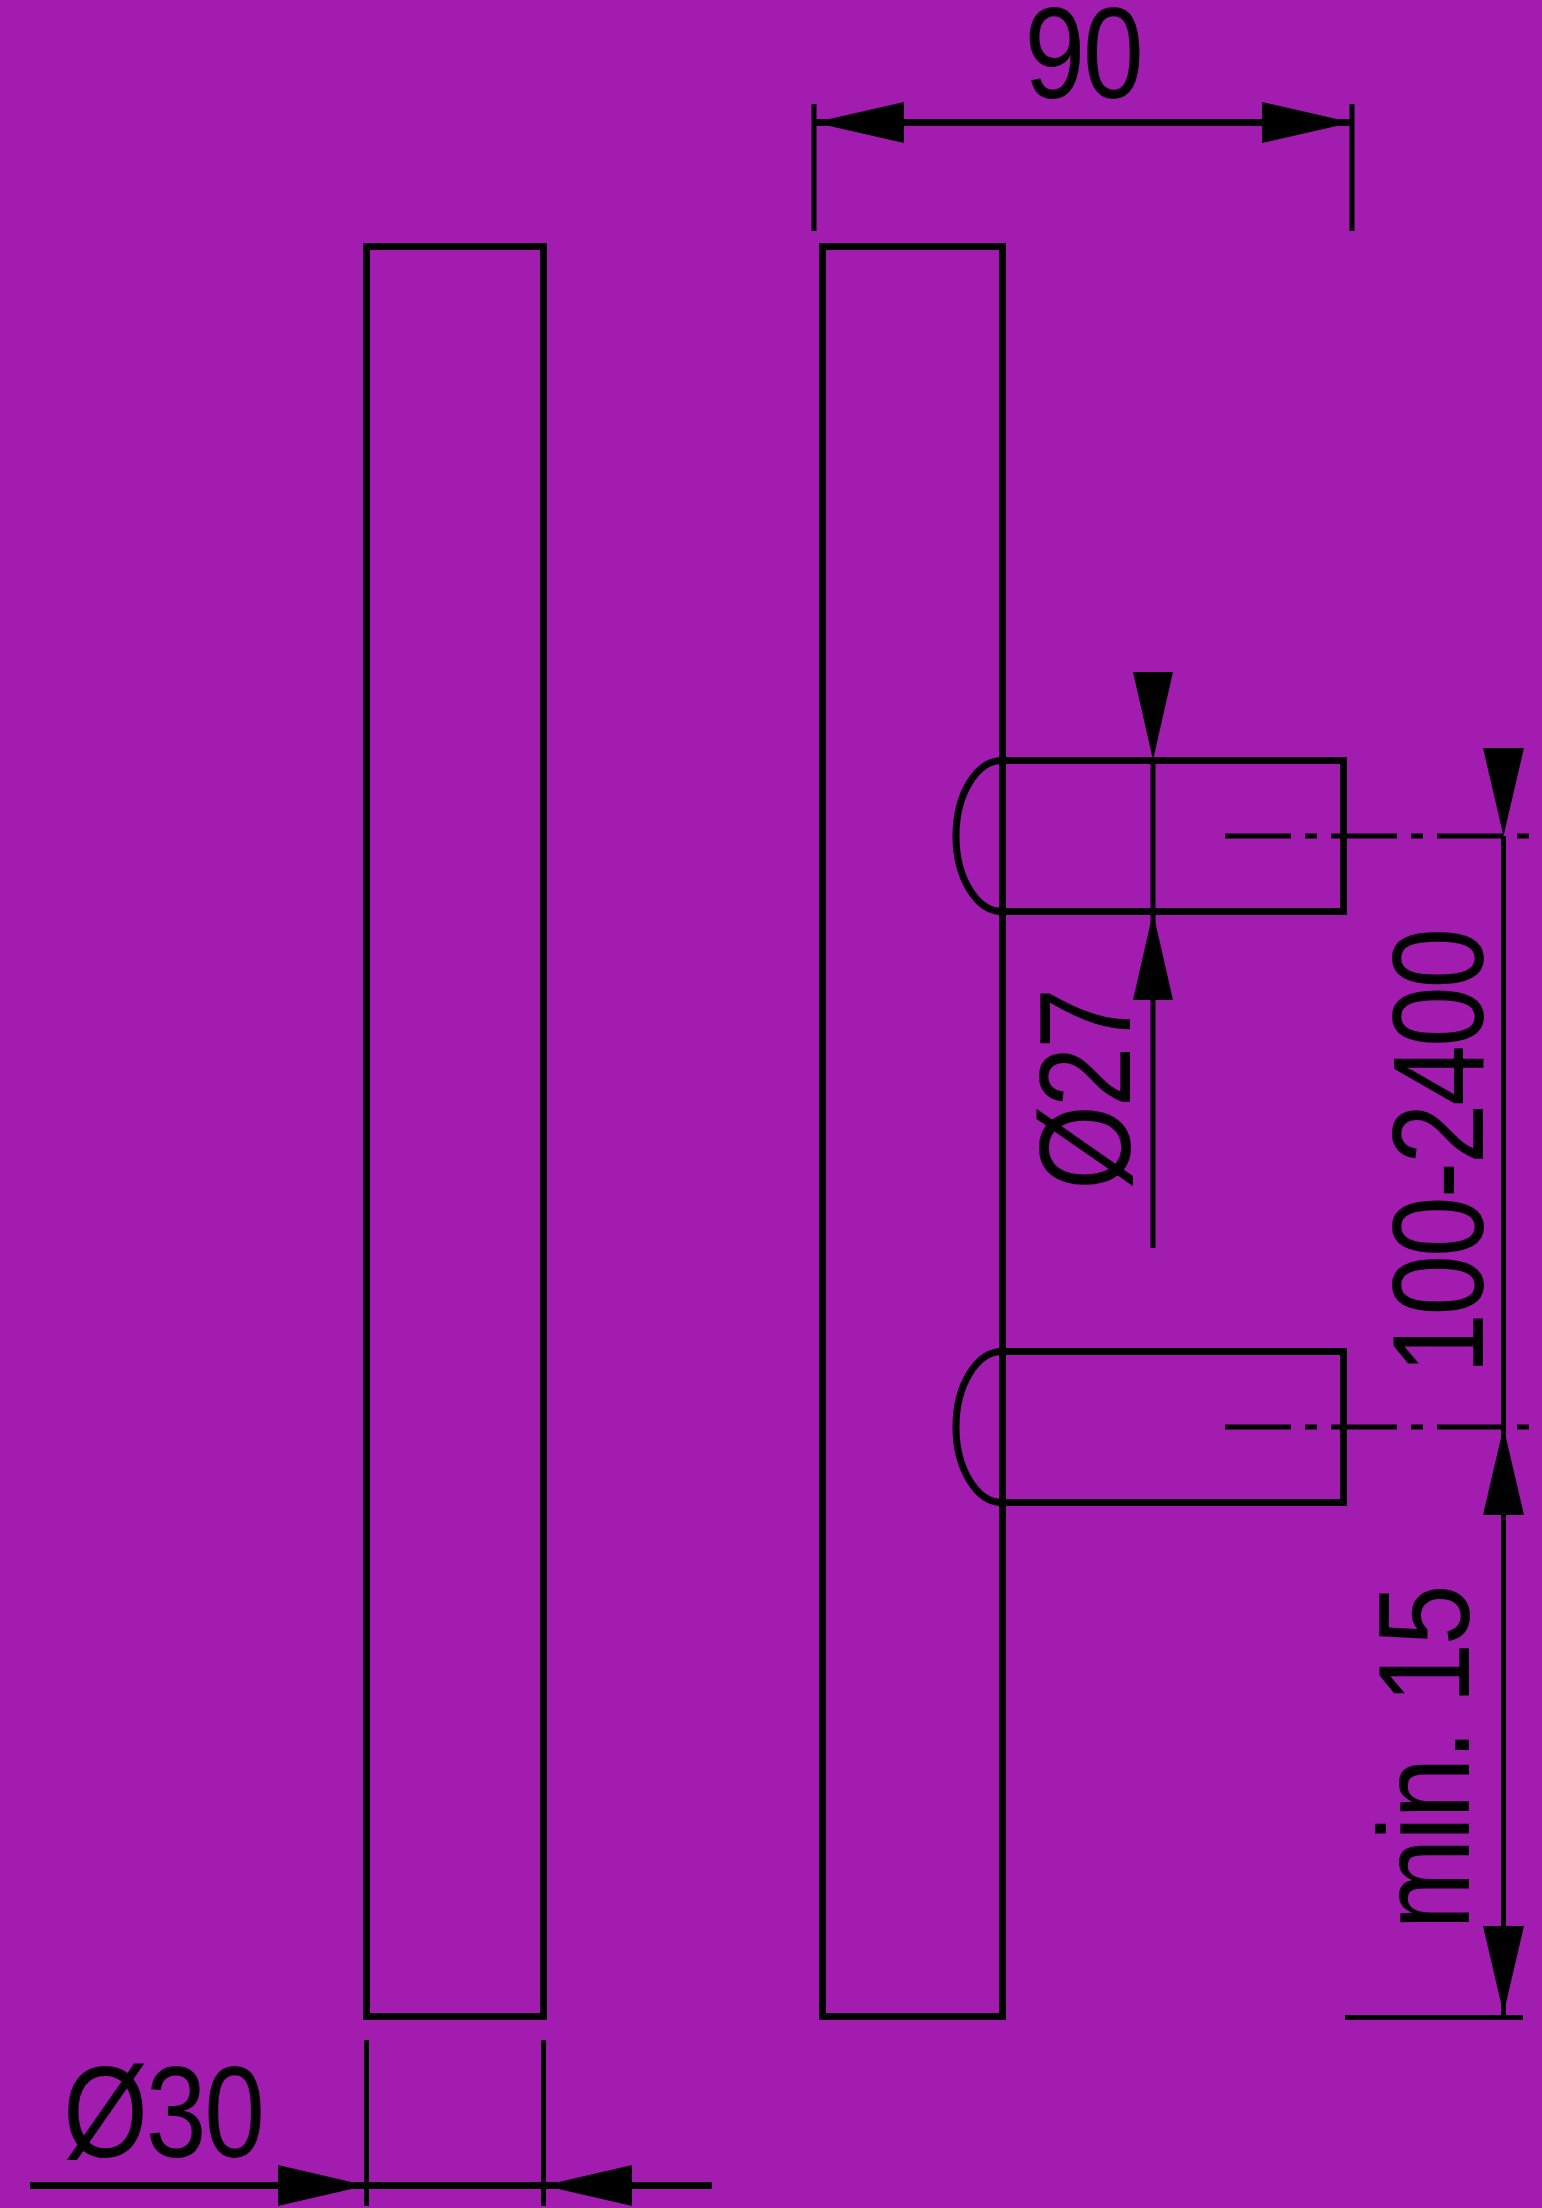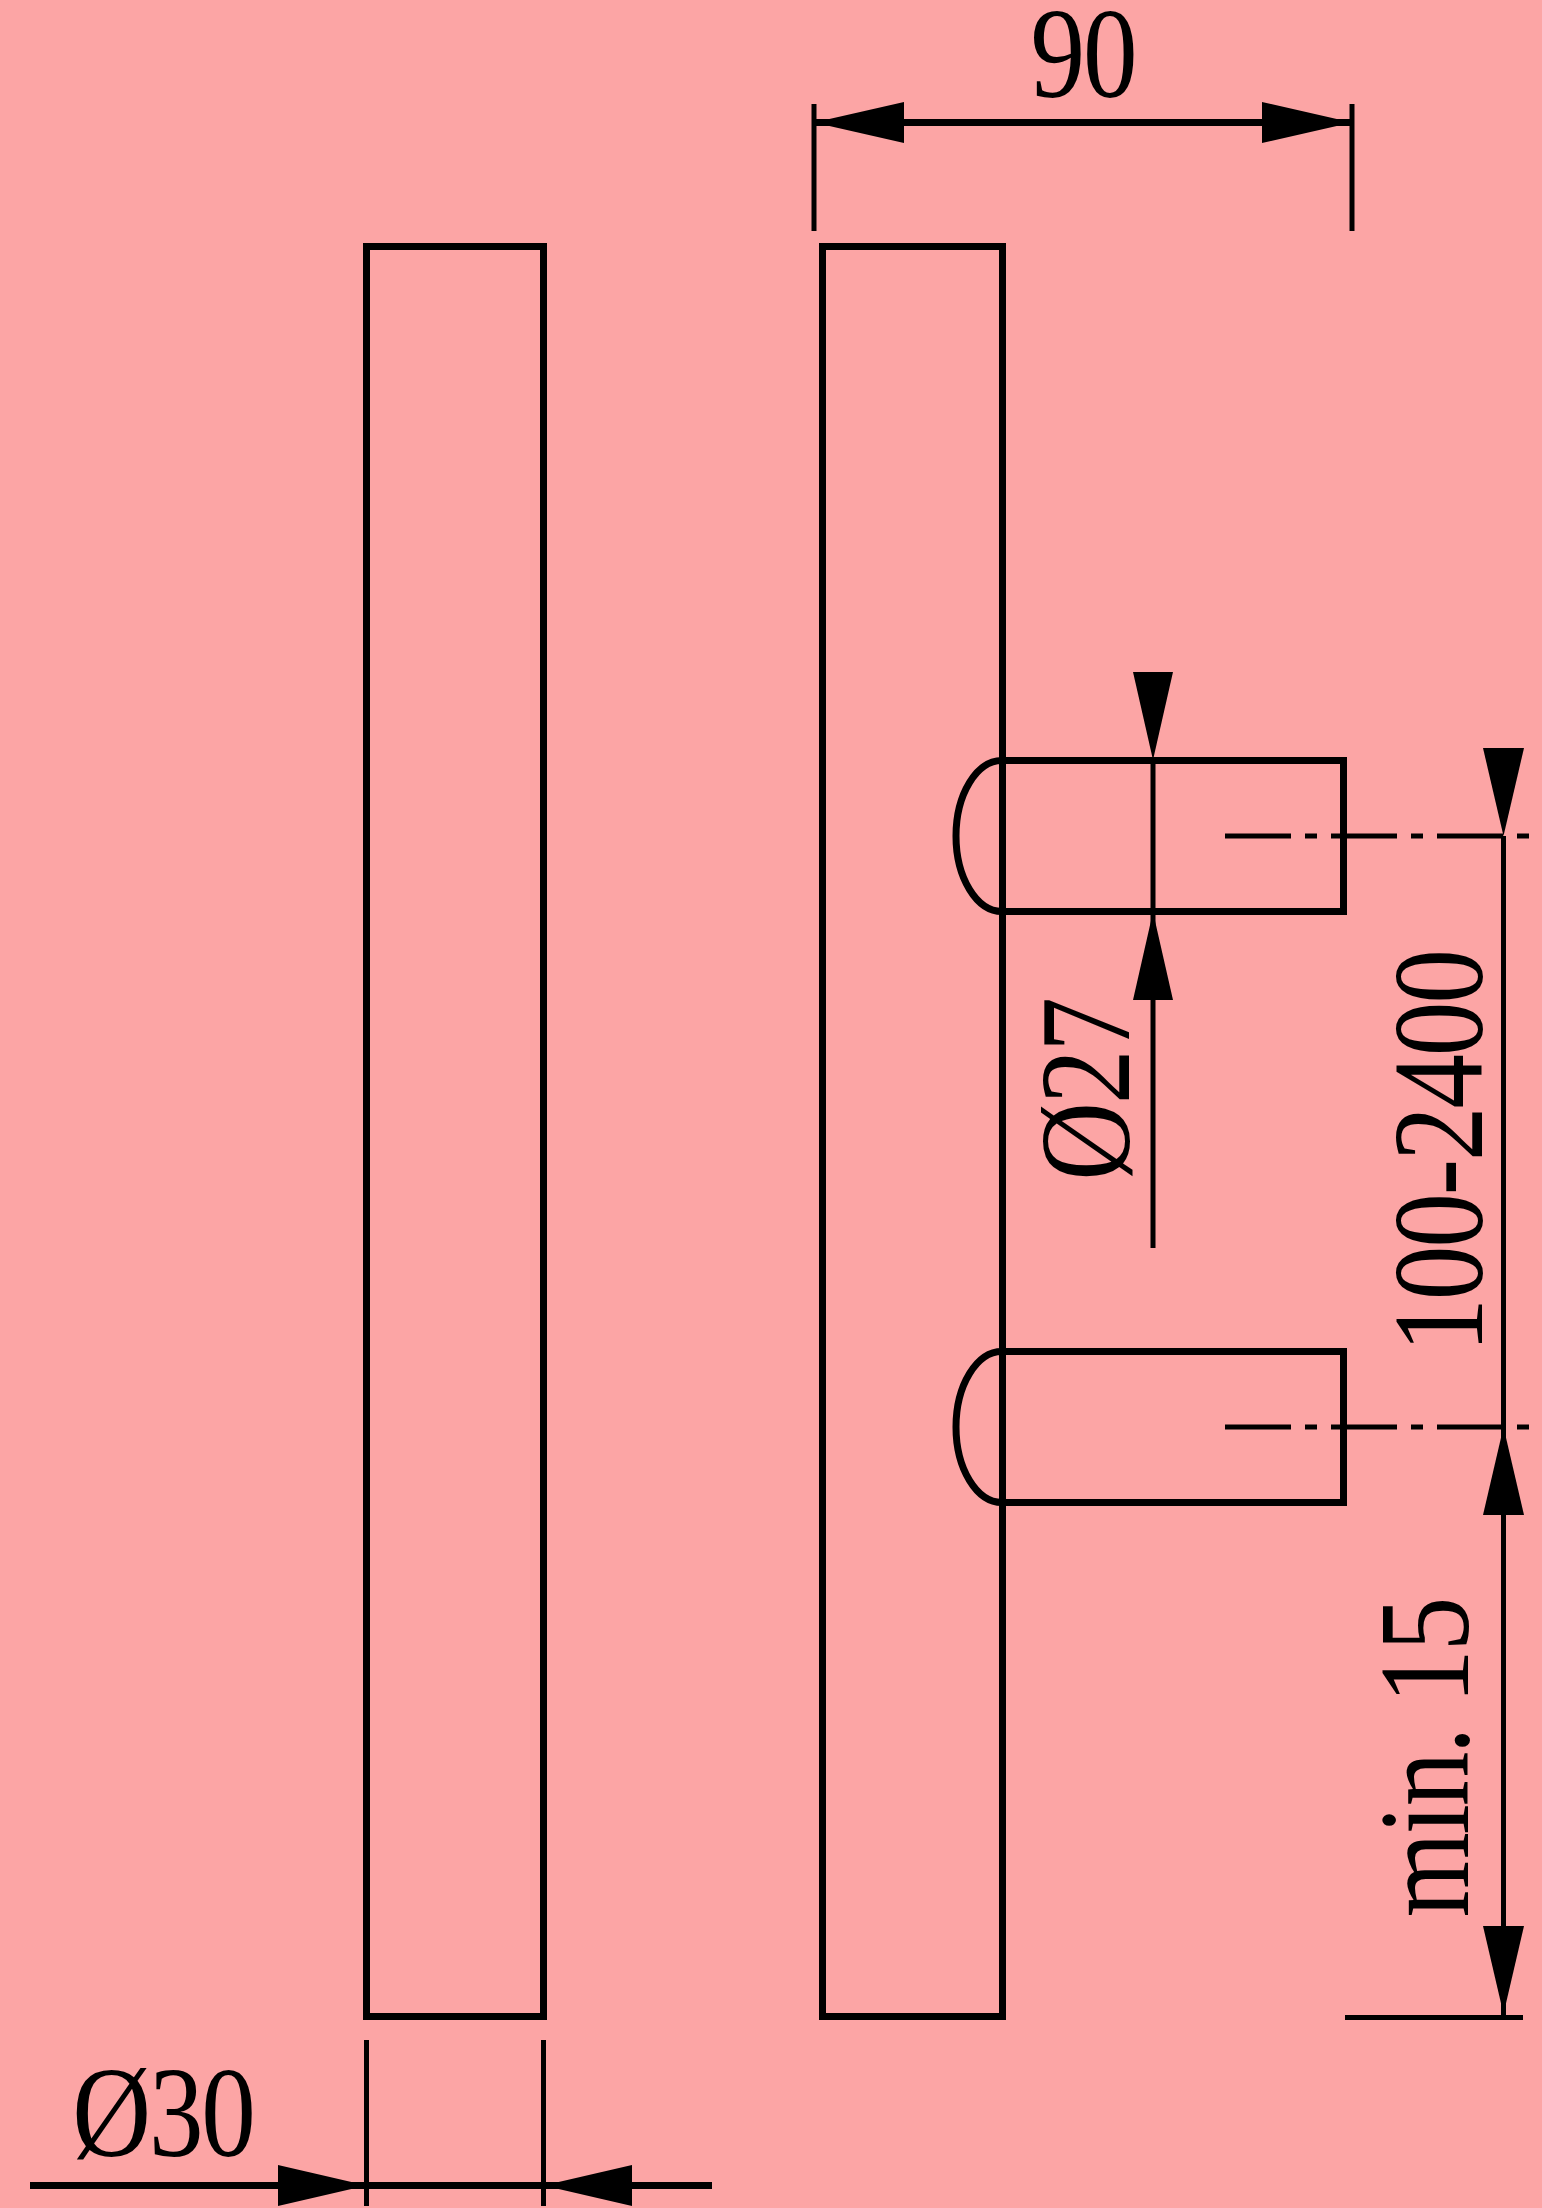--- a/index.html
+++ b/index.html
@@ -3,23 +3,23 @@
 <meta charset="utf-8">
 <style>
   html, body {
     margin: 0;
     padding: 0;
   }
   #stage {
     position: relative;
     width: 1542px;
     height: 2208px;
-    background: #fca5a5;
+    background: #a21caf;
     overflow: hidden;
-    font-family: Liberation Serif, serif;
+    font-family: Liberation Sans, sans-serif;
   }
   #drawing-svg {
     position: absolute;
     left: 0;
     top: 0;
   }
   .dim-label {
     position: absolute;
     color: #000000;
     font-size: 130px;

